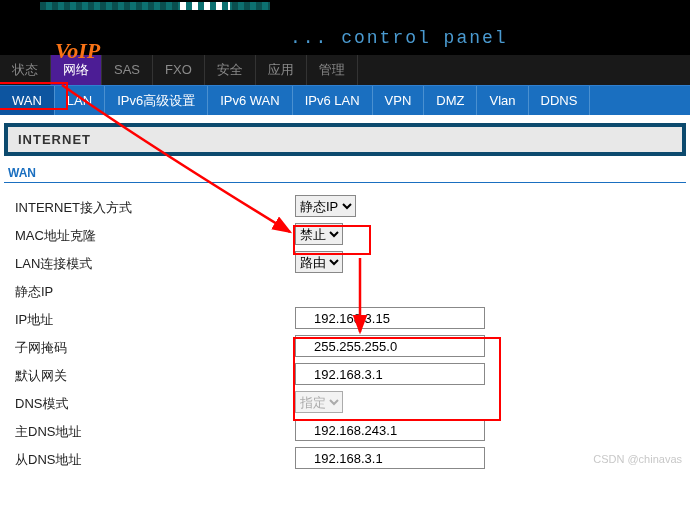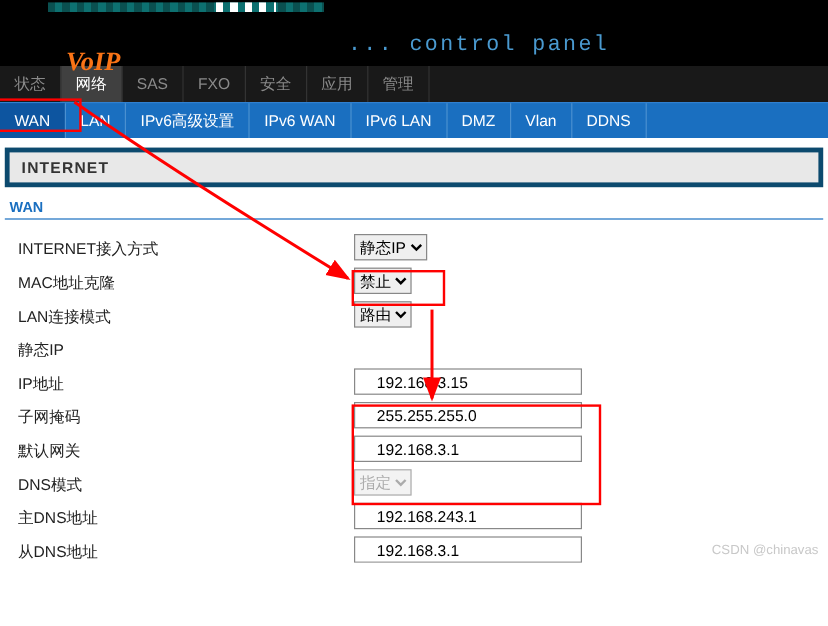--- a/index.html
+++ b/index.html
@@ -4,21 +4,21 @@
 <style>
   * { box-sizing: border-box; margin: 0; padding: 0; }
   body { font-family: Arial, "Microsoft YaHei", sans-serif; font-size: 13px; width: 690px; background: #fff; }
   .header { background: #000; height: 55px; position: relative; }
   .header-strip { position: absolute; top: 2px; left: 40px; width: 230px; height: 8px; background: repeating-linear-gradient(90deg,#0a5050 0 6px,#0d7070 6px 12px); }
   .header-strip2 { position: absolute; top: 2px; left: 180px; width: 50px; height: 8px; background: repeating-linear-gradient(90deg,#fff 0 6px,#0d7070 6px 12px); }
   .voip { position: absolute; left: 55px; top: 22px; color: #f97316; font-style: italic; font-size: 22px; font-weight: bold; font-family: Georgia, serif; margin-top: 16px; }
   .ctrlp { position: absolute; left: 290px; top: 28px; color: #4a9ad0; font-size: 18px; letter-spacing: 2px; font-family: "Courier New", monospace; }
   .tabs1 { background: #191919; display: flex; height: 30px; }
   .tabs1 .tab { color: #8a8a8a; padding: 0 12px; line-height: 30px; font-size: 13px; border-right: 1px solid #333; cursor: pointer; }
-  .tabs1 .tab.active { background: #404040; color: #fff; }
+  .tabs1 .tab.active { background: #4c1d95; color: #fff; }
   .tabs2 { background: #1a6fc0; display: flex; height: 30px; border-top: 1px solid #3080d0; }
   .tabs2 .tab { color: #fff; padding: 0 12px; line-height: 30px; font-size: 13px; border-right: 1px solid #4a90d0; cursor: pointer; }
   .tabs2 .tab.active { background: #0d55a0; }
   .content { padding: 0; }
   .section-title { background: #e8e8e8; border: 4px solid #0c4a6e; margin: 8px 4px 0 4px; padding: 5px 10px; font-weight: bold; letter-spacing: 1px; color: #333; }
   .fieldset-label { color: #1a6fc0; font-weight: bold; font-size: 12px; margin: 10px 0 2px 8px; }
   .fieldset-line { border-top: 1px solid #1a6fc0; margin: 0 4px 6px 4px; }
   .row { display: flex; align-items: flex-end; height: 28px; }
   .label { width: 295px; padding-left: 15px; color: #222; font-size: 13px; }
   .control { position: relative; }
@@ -54,20 +54,21 @@
       <div class="tab">应用</div>
       <div class="tab">管理</div>
     </div>
   <div class="tabs2" id="tabs2" style="position:relative;">
 
   <div class="tab active">WAN</div>
       <div class="tab">LAN</div>
       <div class="tab">IPv6高级设置</div>
       <div class="tab">IPv6 WAN</div>
       <div class="tab">IPv6 LAN</div>
+      <div class="tab">VPN</div>
       <div class="tab">DMZ</div>
       <div class="tab">Vlan</div>
       <div class="tab">DDNS</div>
       <div class="hl-red hl1"></div>
     </div>
 
   <div class="content">
     <div class="section-title">INTERNET</div>
     <div class="fieldset-label">WAN</div>
     <div class="fieldset-line"></div>

